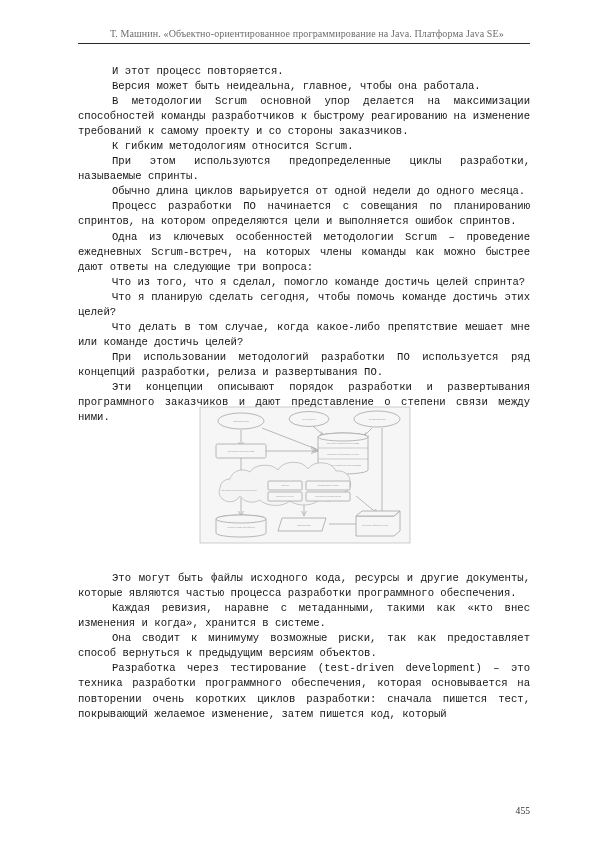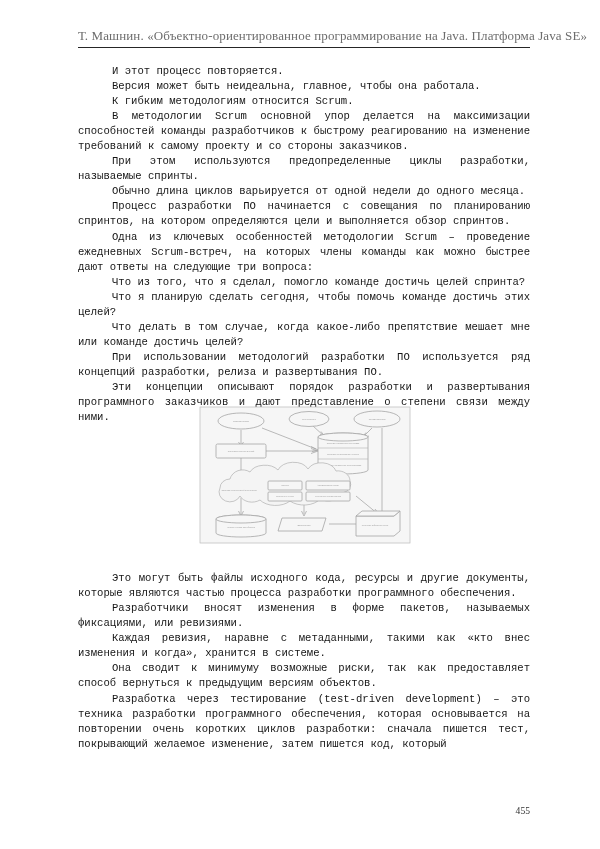--- a/index.html
+++ b/index.html
@@ -19,25 +19,26 @@
   }
 
   
   .header-zone {
     position: absolute;
     left: 78px;
     top: 28px;
     width: 452px;
   }
   .header-text {
-    font-size: 13px;
+    font-size: 10px;
     line-height: 1.2;
     color: #6d6d6d;
     letter-spacing: 0.12px;
     white-space: nowrap;
+    margin-left: 32px;
   }
   .header-rule {
     margin-top: 3px;
     border-top: 1.1px solid #262626;
     width: 100%;
   }
 
   
   .body-col {
     position: absolute;
@@ -121,36 +122,35 @@
 
   <div class="header-zone">
     <div class="header-text">Т.  Машнин.  «Объектно-ориентированное программирование на Java. Платформа Java SE»</div>
     <div class="header-rule"></div>
   </div>
 
   <div class="body-col">
 
     <p class="para">И этот процесс повторяется.</p>
     <p class="para">Версия может быть неидеальна, главное, чтобы она работала.</p>
+    <p class="para">В методологии Scrum основной упор делается на максимизации способностей команды разработчиков к быстрому реагированию на изменение требований к самому проекту и со стороны заказчиков.</p>
     <p class="para">К гибким методологиям относится Scrum.</p>
-    <p class="para">В методологии Scrum основной упор делается на максимизации способностей команды разработчиков к быстрому реагированию на изменение требований к самому проекту и со стороны заказчиков.</p>
     <p class="para">При этом используются предопределенные циклы разработки, называемые спринты.</p>
     <p class="para">Обычно длина циклов варьируется от одной недели до одного месяца.</p>
-    <p class="para">Процесс разработки ПО начинается с совещания по планированию спринтов, на котором определяются цели и выполняется обзор спринтов.</p>
+    <p class="para">Процесс разработки ПО начинается с совещания по планированию спринтов, на котором определяются цели и выполняется ошибок спринтов.</p>
     <p class="para">Одна из ключевых особенностей методологии Scrum – проведение ежедневных Scrum-встреч, на которых члены команды как можно быстрее дают ответы на следующие три вопроса:</p>
     <p class="para">Что из того, что я сделал, помогло команде достичь целей спринта?</p>
     <p class="para">Что я планирую сделать сегодня, чтобы помочь команде достичь этих целей?</p>
     <p class="para">Что делать в том случае, когда какое-либо препятствие мешает мне или команде достичь целей?</p>
     <p class="para">При использовании методологий разработки ПО используется ряд концепций разработки, релиза и развертывания ПО.</p>
     <p class="para">Эти концепции описывают порядок разработки и развертывания программного заказчиков и дают представление о степени связи между ними.</p>
 
     <div class="figure-gap"></div>
 
     <p class="para">Это могут быть файлы исходного кода, ресурсы и другие документы, которые являются частью процесса разработки программного обеспечения.</p>
-    <p class="para">Разработчики вносят изменения в форме пакетов, называемых фиксациями, или ревизиями.</p>
     <p class="para">Каждая ревизия, наравне с метаданными, такими как «кто внес изменения и когда», хранится в системе.</p>
     <p class="para">Она сводит к минимуму возможные риски, так как предоставляет способ вернуться к предыдущим версиям объектов.</p>
     <p class="para">Разработка через тестирование (test-driven development) – это техника разработки программного обеспечения, которая основывается на повторении очень коротких циклов разработки: сначала пишется тест, покрывающий желаемое изменение, затем пишется код, который</p>
   </div>
 
   <div class="figure-wrap">
     <svg class="figure-canvas" viewBox="0 0 218 142" xmlns="http://www.w3.org/2000/svg">
 
       <rect x="4" y="3" width="210" height="136" fill="#ffffff" stroke="#b5b5b5" stroke-width="0.7"></rect>
 

